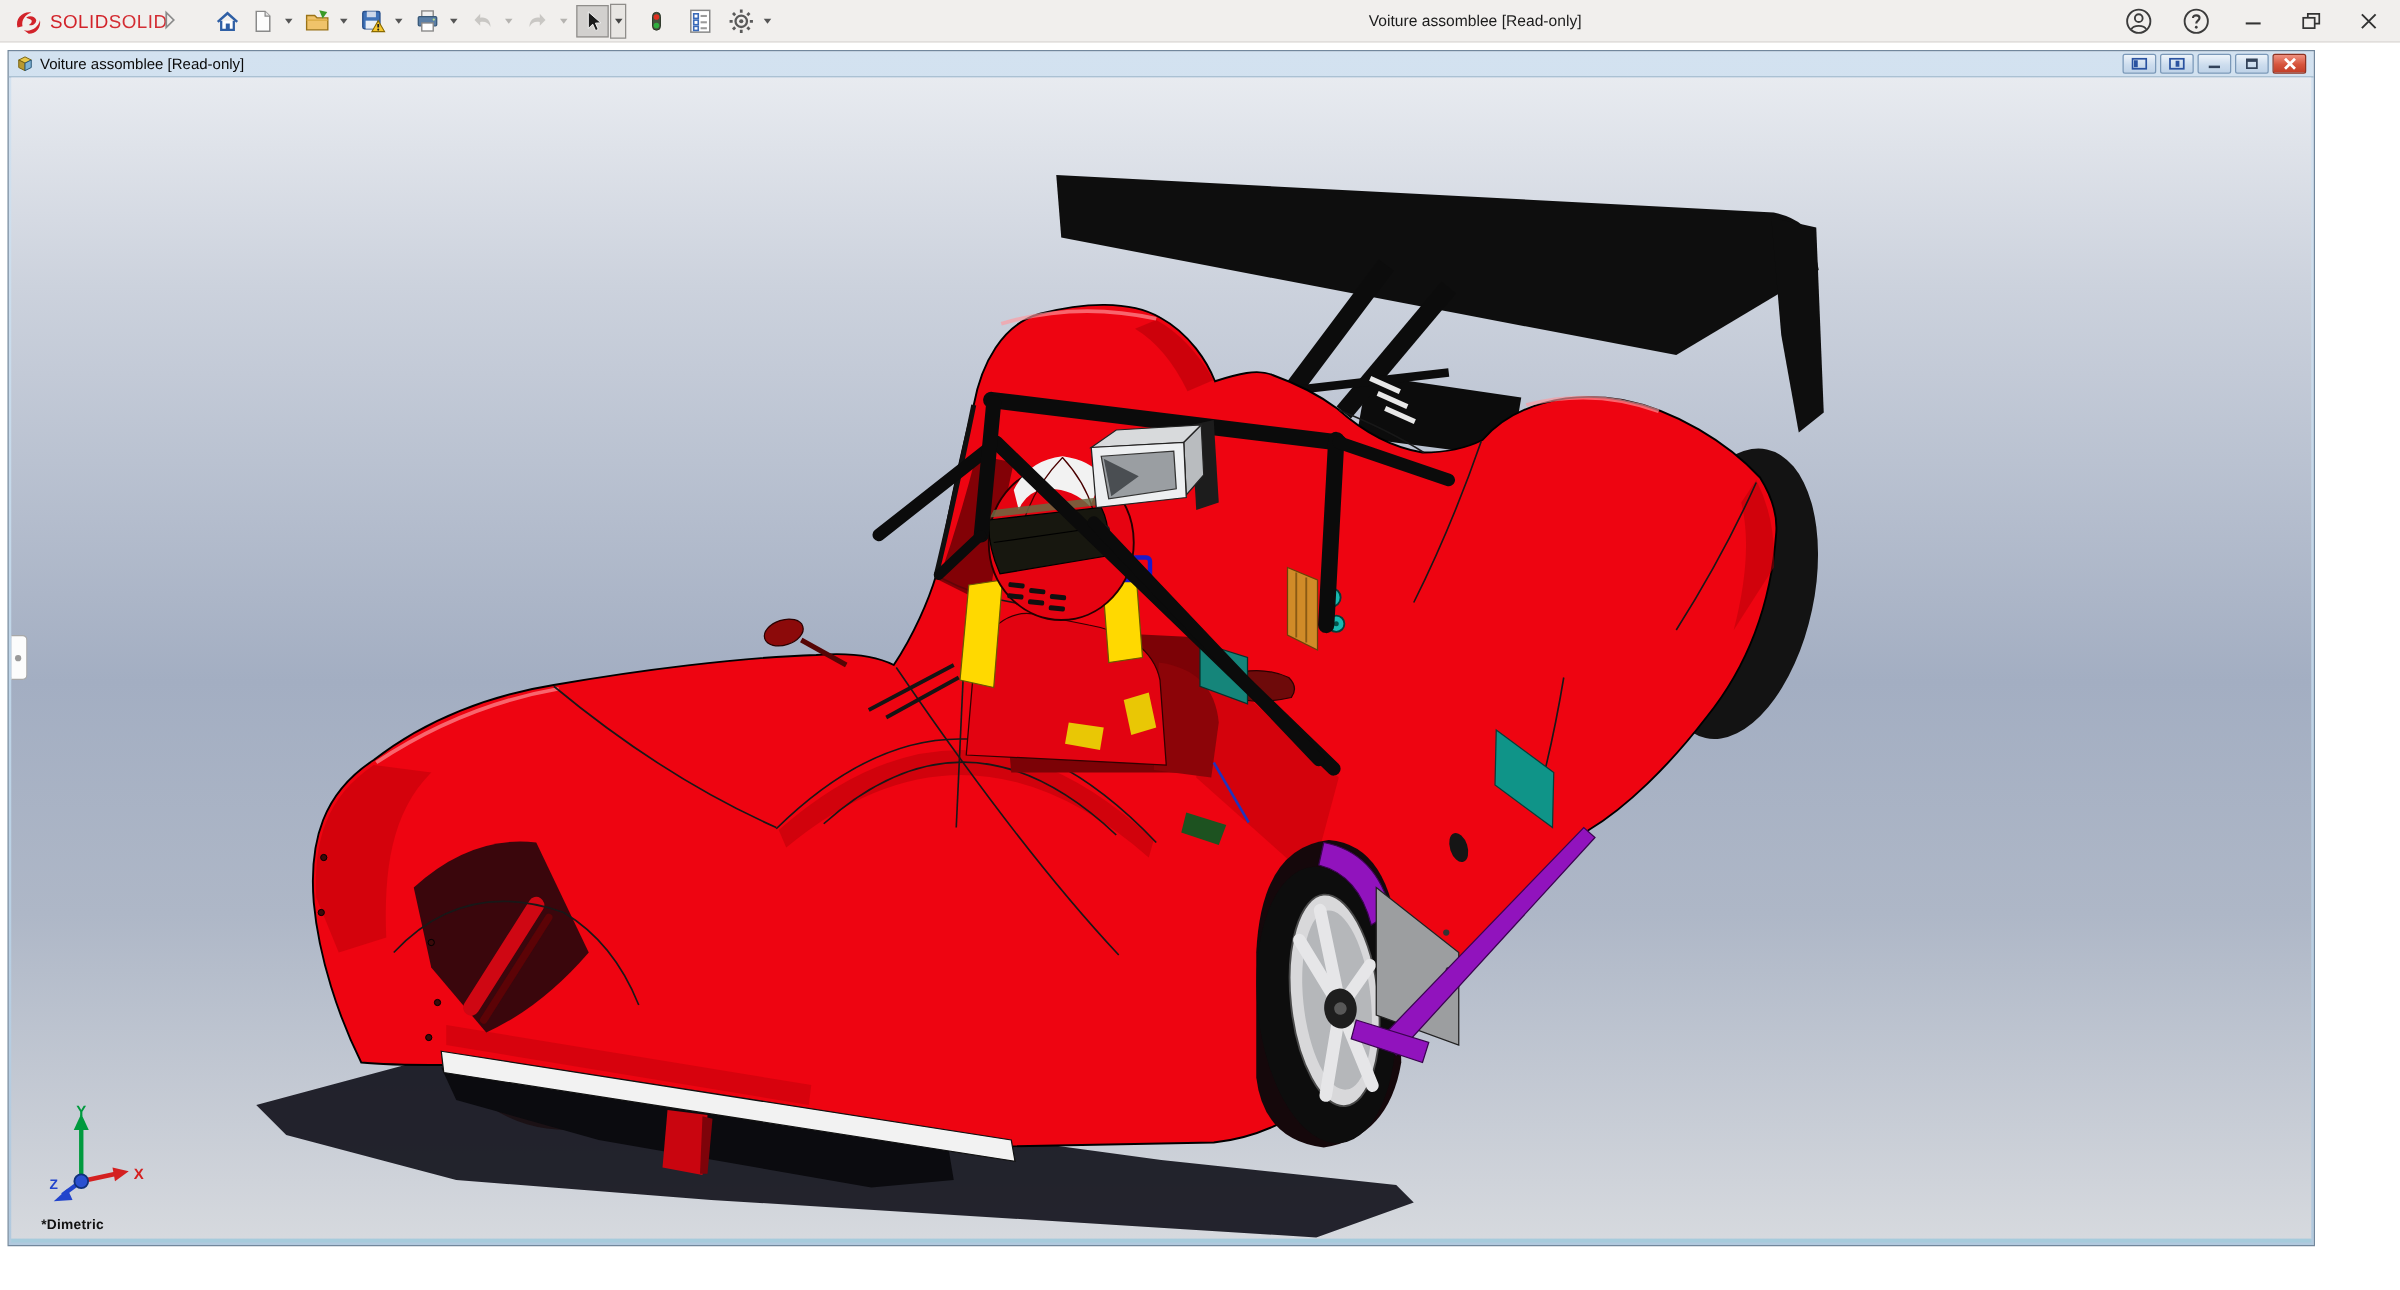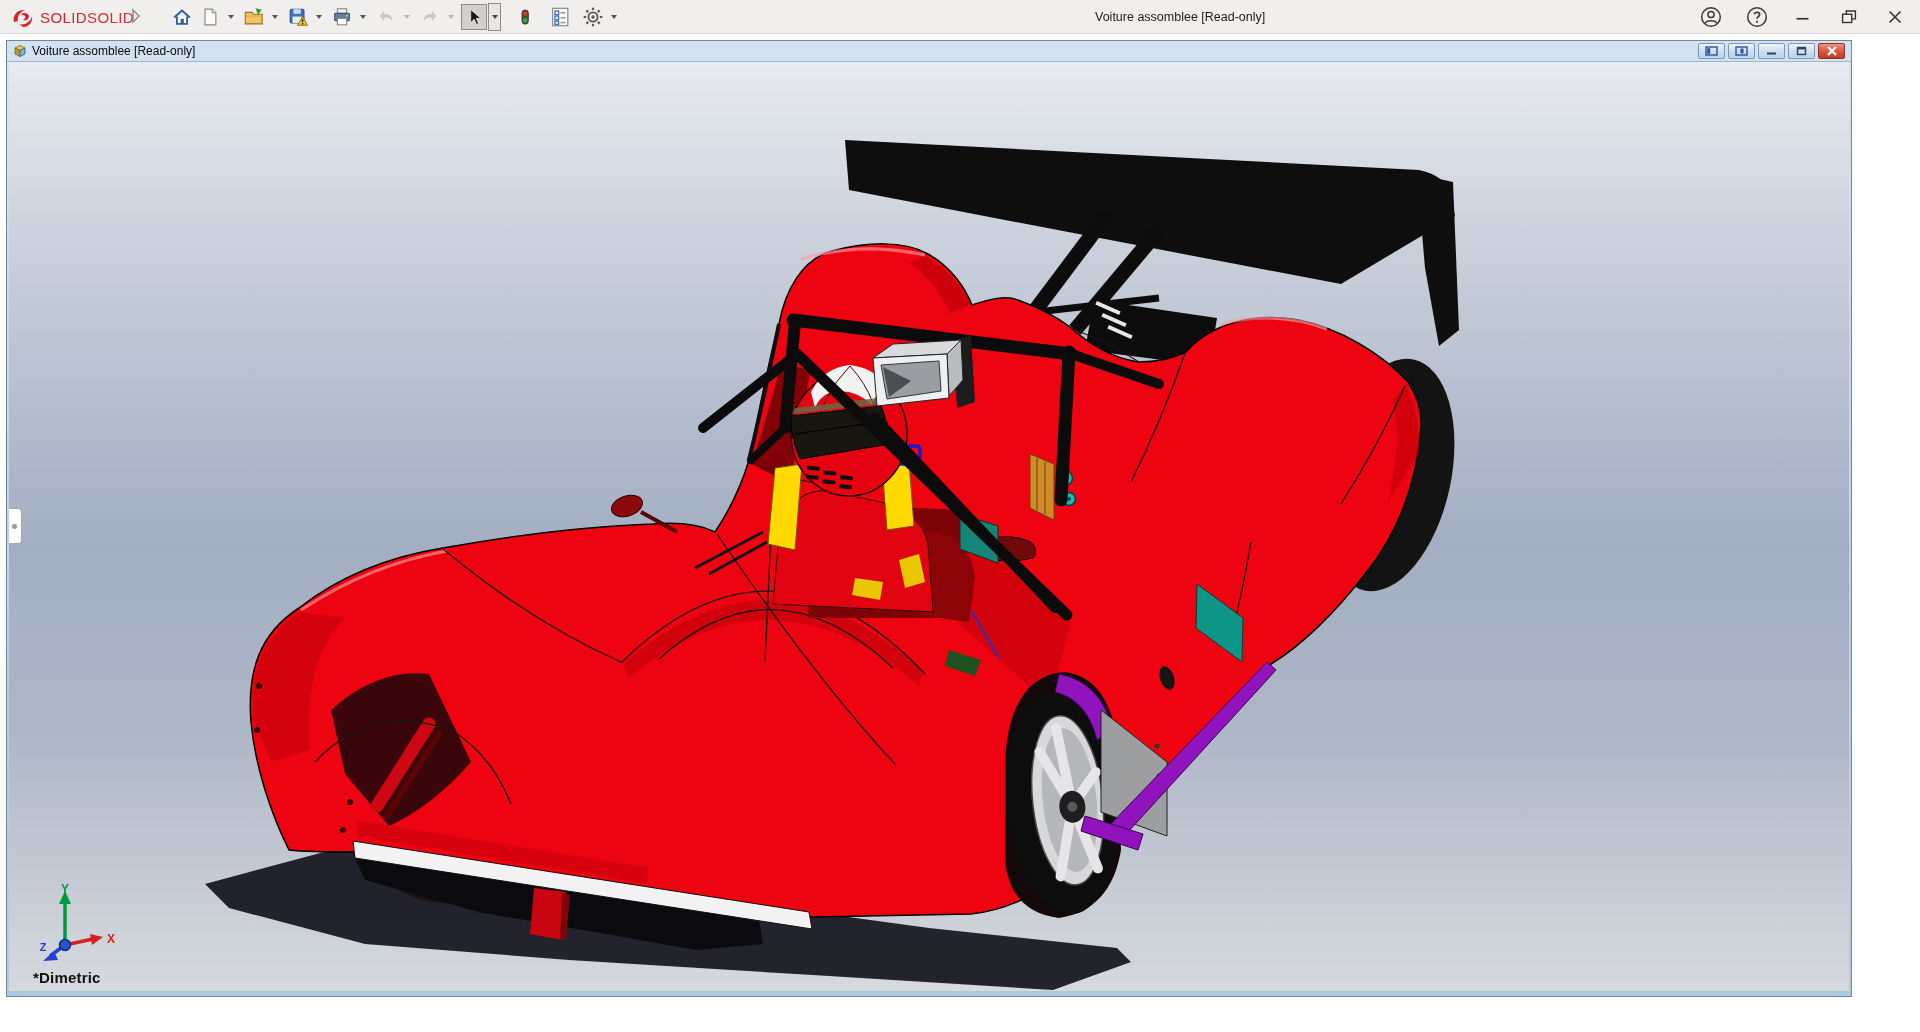--- a/index.html
+++ b/index.html
@@ -46,21 +46,21 @@
       var(--viewport-bottom,#d6d9de) 100%); overflow:hidden; }
   .viewport svg.scene { position:absolute; left:0; top:0; }
 
   .edge-tab { position:absolute; left:0; top:446px; width:13px; height:36px;
     background:#fcfcfc; border:1px solid #a8a8a8; border-left:none;
     border-radius:0 4px 4px 0; }
   .edge-tab .dot { position:absolute; left:3px; top:15px; width:5px; height:5px;
     border-radius:50%; background:#9a9a9a; }
 
   .triad { position:absolute; left:26px; bottom:22px; }
-  .orient-label { position:absolute; left:24px; bottom:5px; font-size:15px;
+  .orient-label { position:absolute; left:24px; bottom:5px; font-size:11px;
     font-weight:bold; color:#111; letter-spacing:.2px; }
 </style>
 </head>
 <body>
 
 <div class="titlebar">
   <div class="brand">
     <svg width="26" height="24" viewBox="0 0 26 24">
       <path d="M4,17 C2,10 8,4 15,5 C10,7 7,11 8,16 Z" fill="#d2232a"></path>
       <path d="M9,19 C14,21 21,17 22,11 C23,17 19,22 13,22 Z" fill="#d2232a"></path>

